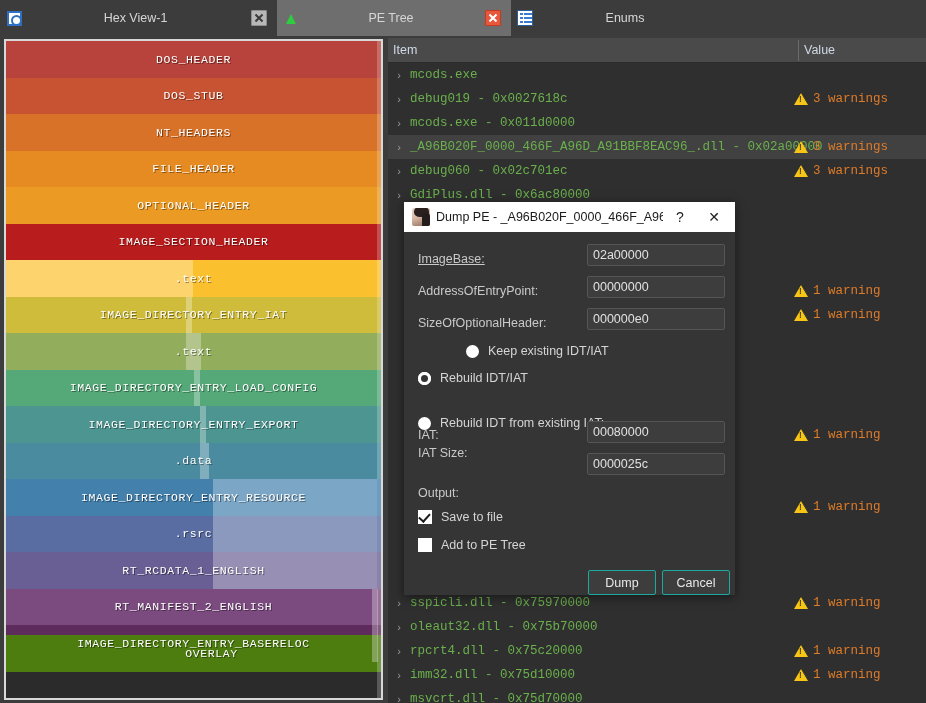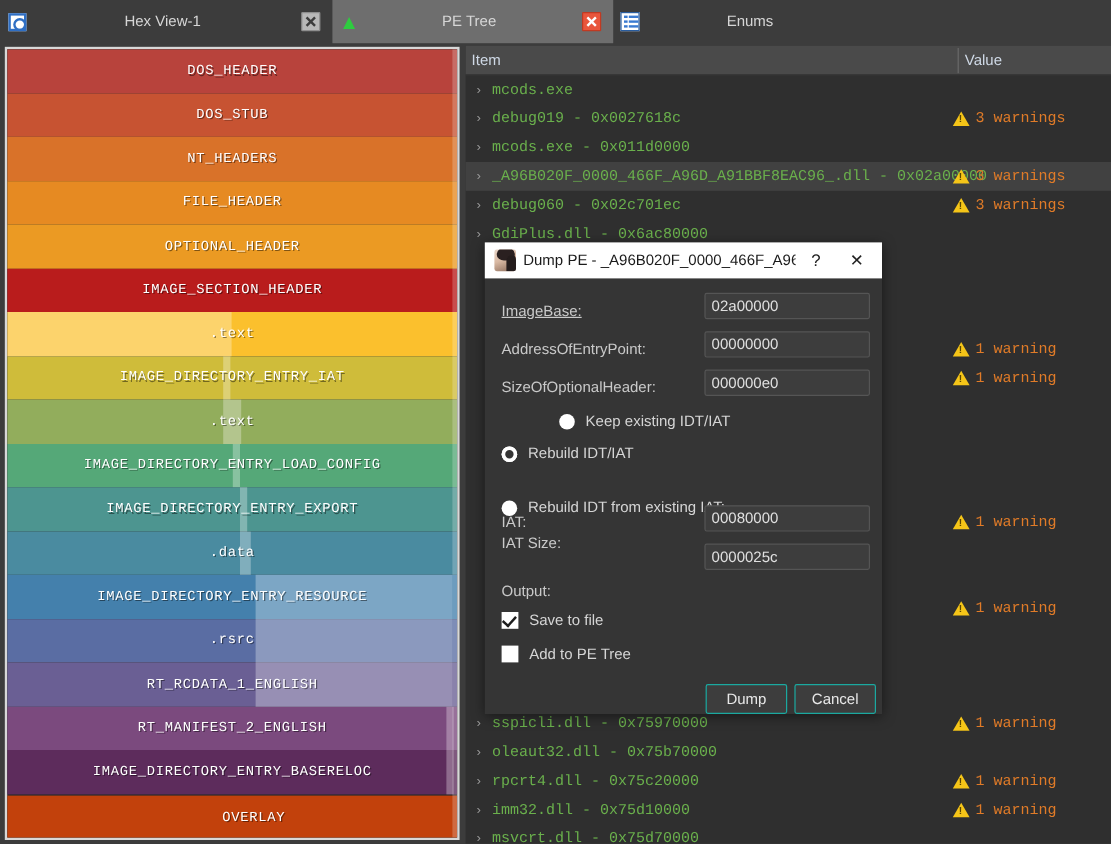--- a/index.html
+++ b/index.html
@@ -299,21 +299,21 @@
       </div>
       <div class="maprow" style="top: 511px; height: 36.5px; background: rgb(106, 95, 148); text-align: right;">
         <span class="maprow-label">RT_RCDATA_1_ENGLISH</span>
       </div>
       <div class="maprow" style="top: 547.5px; height: 36.5px; background: rgb(123, 74, 126);">
         <span class="maprow-label">RT_MANIFEST_2_ENGLISH</span>
       </div>
       <div class="maprow" style="top: 584px; height: 36.5px; background: rgb(93, 44, 92);">
         <span class="maprow-label">IMAGE_DIRECTORY_ENTRY_BASERELOC</span>
       </div>
-      <div class="maprow" style="top: 622px; height: 36.5px; background: #c2410c; padding-left: 36px;">
+      <div class="maprow" style="top: 594px; height: 36.5px; background: #4d7c0f; padding-left: 36px;">
         <span class="maprow-label">OVERLAY</span>
       </div>
       <div class="mapband" style="left: 0px; top: 219px; width: 187px; height: 36.5px;"></div>
       <div class="mapband" style="left: 180px; top: 255.5px; width: 6px; height: 36.5px;"></div>
       <div class="mapband" style="left: 180px; top: 292px; width: 15px; height: 36.5px;"></div>
       <div class="mapband" style="left: 188px; top: 328.5px; width: 6px; height: 36.5px;"></div>
       <div class="mapband" style="left: 194px; top: 365px; width: 6px; height: 36.5px;"></div>
       <div class="mapband" style="left: 194px; top: 401.5px; width: 9px; height: 36.5px;"></div>
       <div class="mapband" style="left: 207px; top: 438px; width: 164px; height: 109.5px;"></div>
       <div class="mapband" style="left: 366px; top: 547.5px; width: 6px; height: 73px;"></div>

